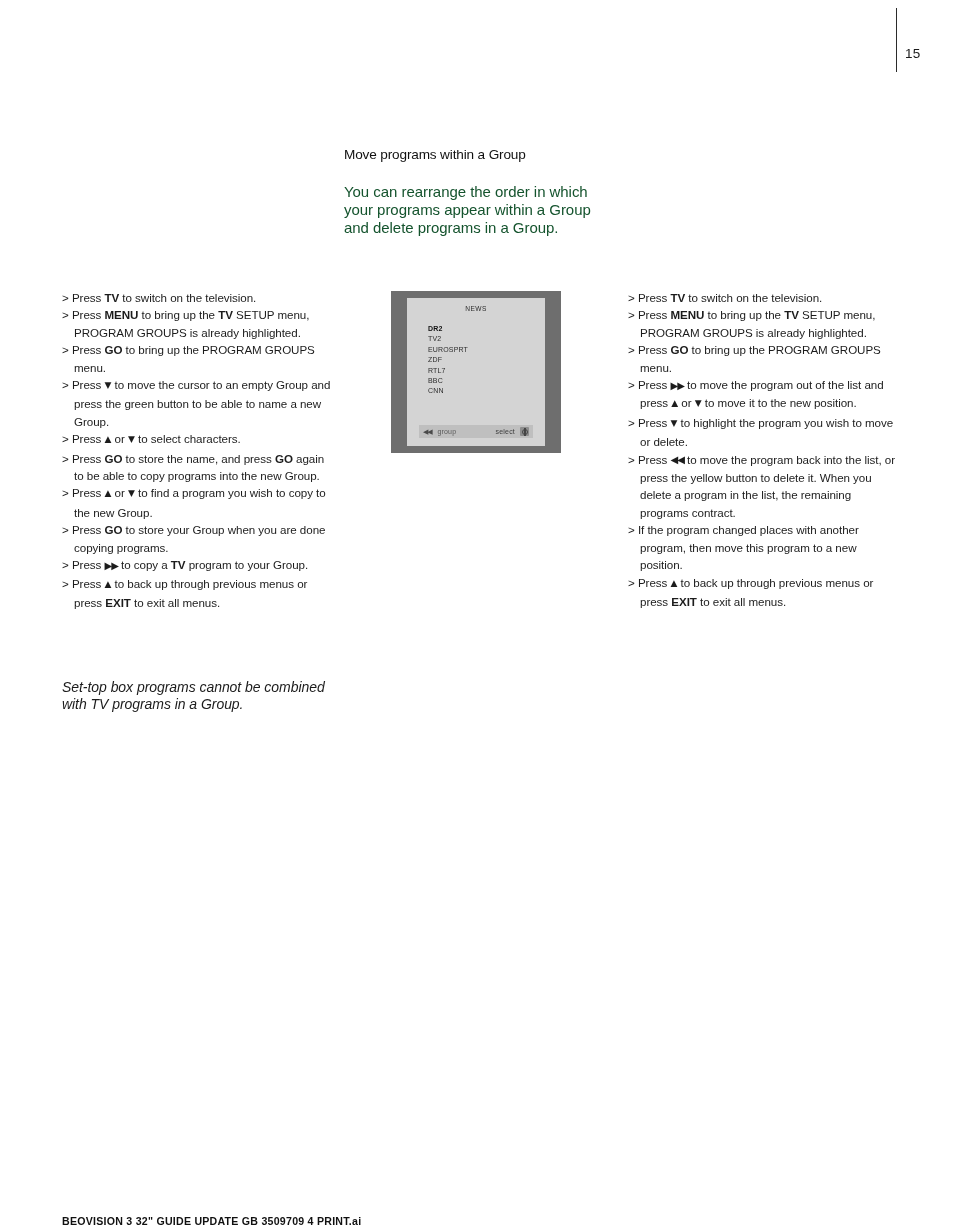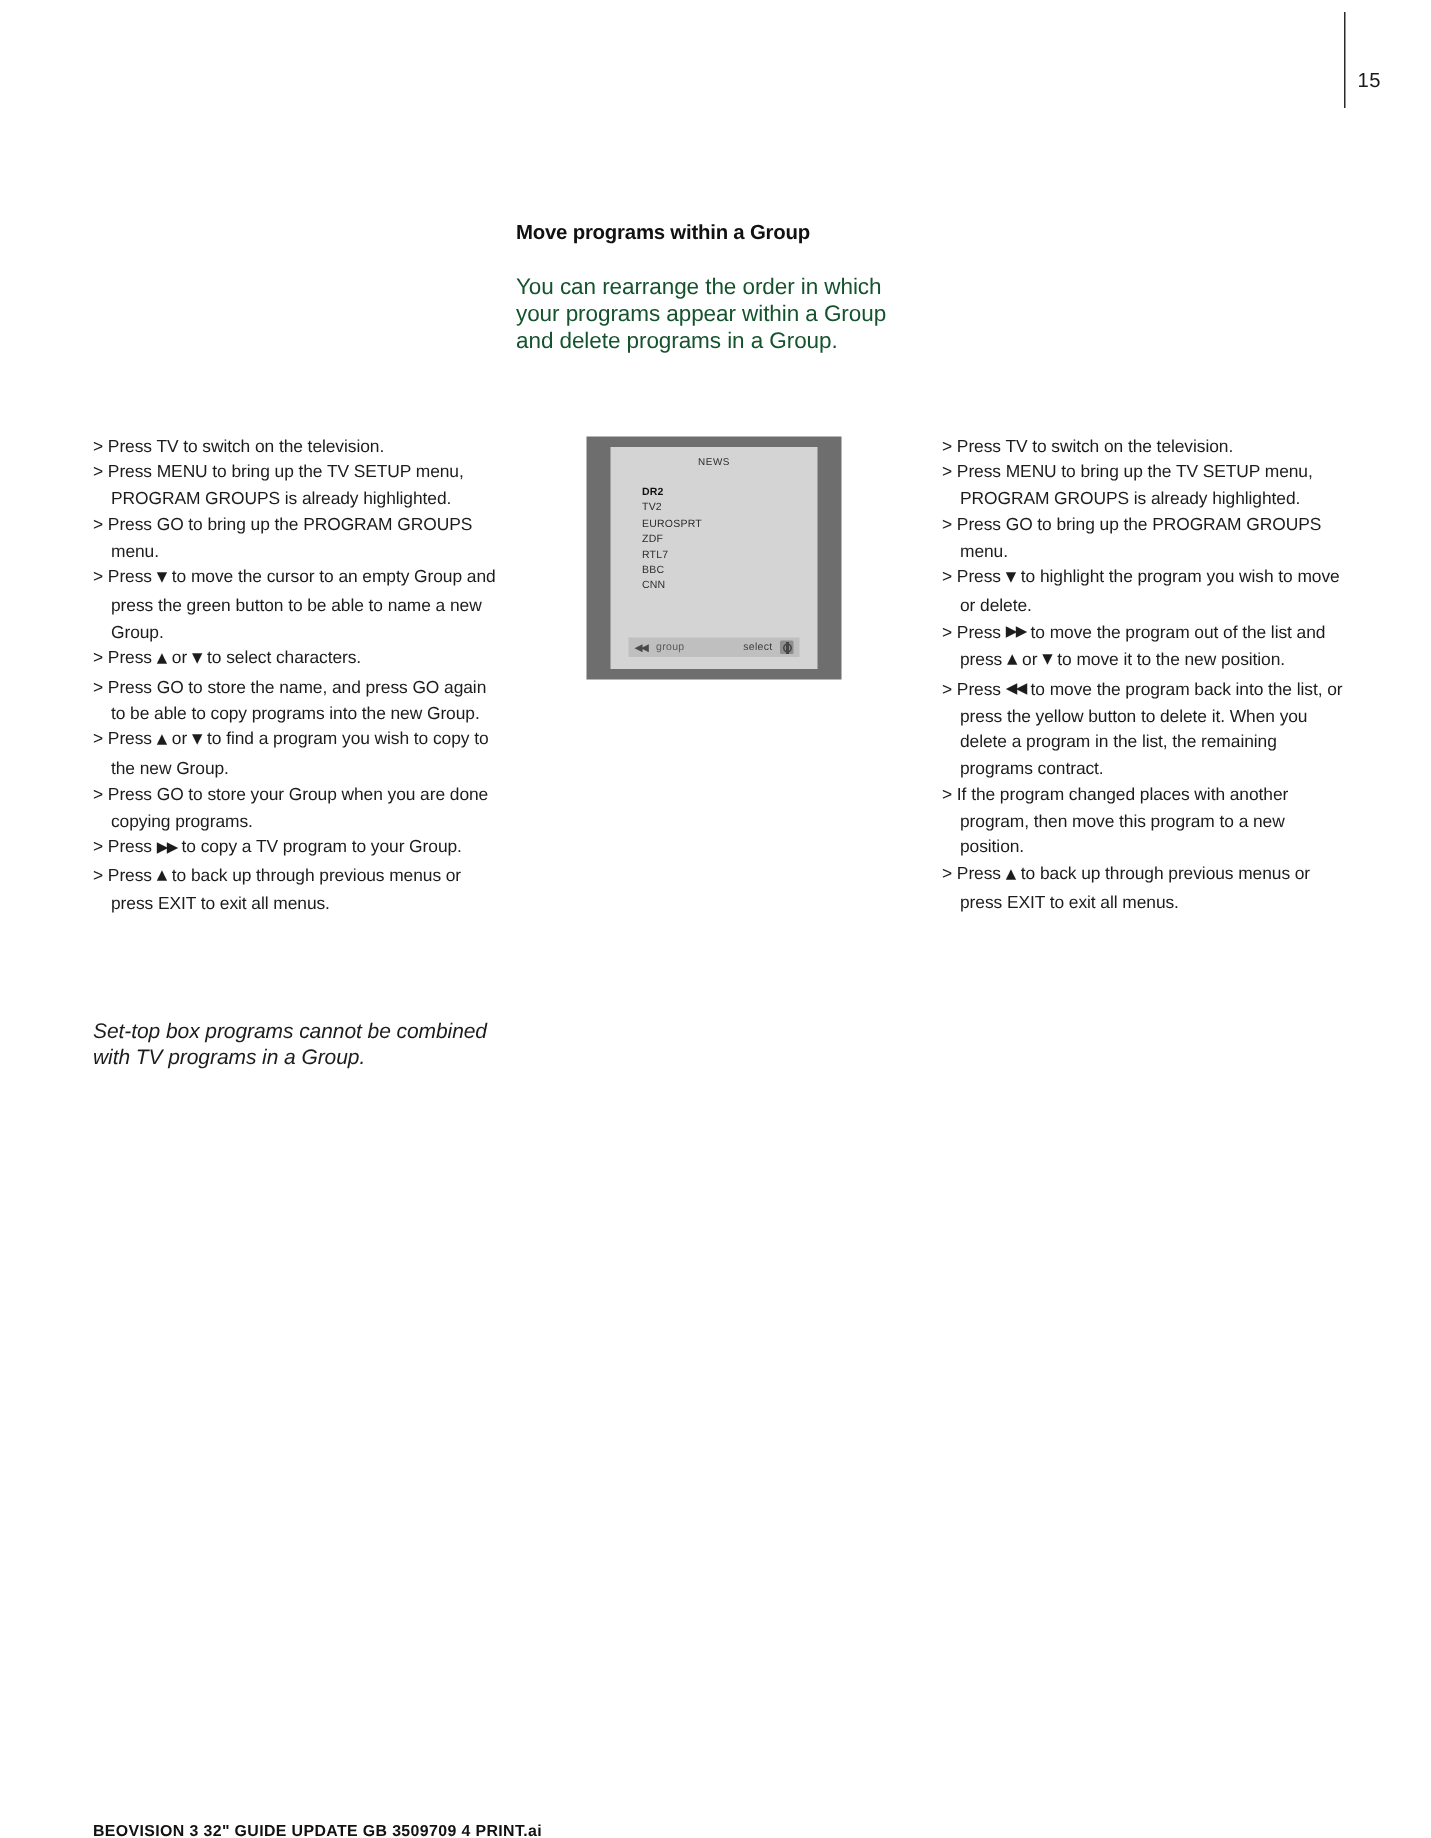--- a/index.html
+++ b/index.html
@@ -38,21 +38,21 @@
 
   
   .intro {
     position: absolute;
     left: 344px;
     top: 146px;
     width: 262px;
   }
   .intro-heading {
     font-size: 13.6px;
-    font-weight: bold;
+    font-weight: normal;
     letter-spacing: -0.15px;
     color: #111111;
     margin: 0 0 19px 0;
     line-height: 1.3;
   }
   .intro-body {
     font-size: 15px;
     line-height: 18.1px;
     color: #14532d;
     letter-spacing: -0.05px;
@@ -70,21 +70,21 @@
   .col-left  { left: 62px;  width: 272px; }
   .col-right { left: 628px; width: 268px; }
 
   .step {
     display: block;
     padding-left: 12px;
     text-indent: -12px;
     margin: 0;
   }
   .gt { }
-  .kb { font-weight: normal; }
+  .kb { font-weight: bold; }
   .gl {
     font-family: "DejaVu Sans", sans-serif;
     font-size: 10px;
     letter-spacing: -1px;
     position: relative;
     top: -0.5px;
   }
   .gl-ud { font-size: 9px; top: -1px; letter-spacing: 0; }
 
   .note {
@@ -253,21 +253,21 @@
       <span class="tv-bar-go"></span>
     </div>
   </div>
 </div>
 
 <div class="col col-right">
   <div id="right-steps">
       <div class="step"><span class="gt">&gt;</span> Press <span class="kb">TV</span> to switch on the television.</div>
       <div class="step"><span class="gt">&gt;</span> Press <span class="kb">MENU</span> to bring up the <span class="kb">TV</span> SETUP menu, PROGRAM GROUPS is already highlighted.</div>
       <div class="step"><span class="gt">&gt;</span> Press <span class="kb">GO</span> to bring up the PROGRAM GROUPS menu.</div>
+      <div class="step"><span class="gt">&gt;</span> Press <span class="gl">▶▶</span> to move the program out of the list and press <span class="gl gl-ud">▲</span> or <span class="gl gl-ud">▼</span> to move it to the new position.</div>
       <div class="step"><span class="gt">&gt;</span> Press <span class="gl gl-ud">▼</span> to highlight the program you wish to move or delete.</div>
-      <div class="step"><span class="gt">&gt;</span> Press <span class="gl">▶▶</span> to move the program out of the list and press <span class="gl gl-ud">▲</span> or <span class="gl gl-ud">▼</span> to move it to the new position.</div>
       <div class="step"><span class="gt">&gt;</span> Press <span class="gl">◀◀</span> to move the program back into the list, or press the yellow button to delete it. When you delete a program in the list, the remaining programs contract.</div>
       <div class="step"><span class="gt">&gt;</span> If the program changed places with another program, then move this program to a new position.</div>
       <div class="step"><span class="gt">&gt;</span> Press <span class="gl gl-ud">▲</span> to back up through previous menus or press <span class="kb">EXIT</span> to exit all menus.</div>
     </div>
 </div>
 
 <div class="footer">BEOVISION 3 32" GUIDE UPDATE GB 3509709 4 PRINT.ai</div>
 
 </body></html>

